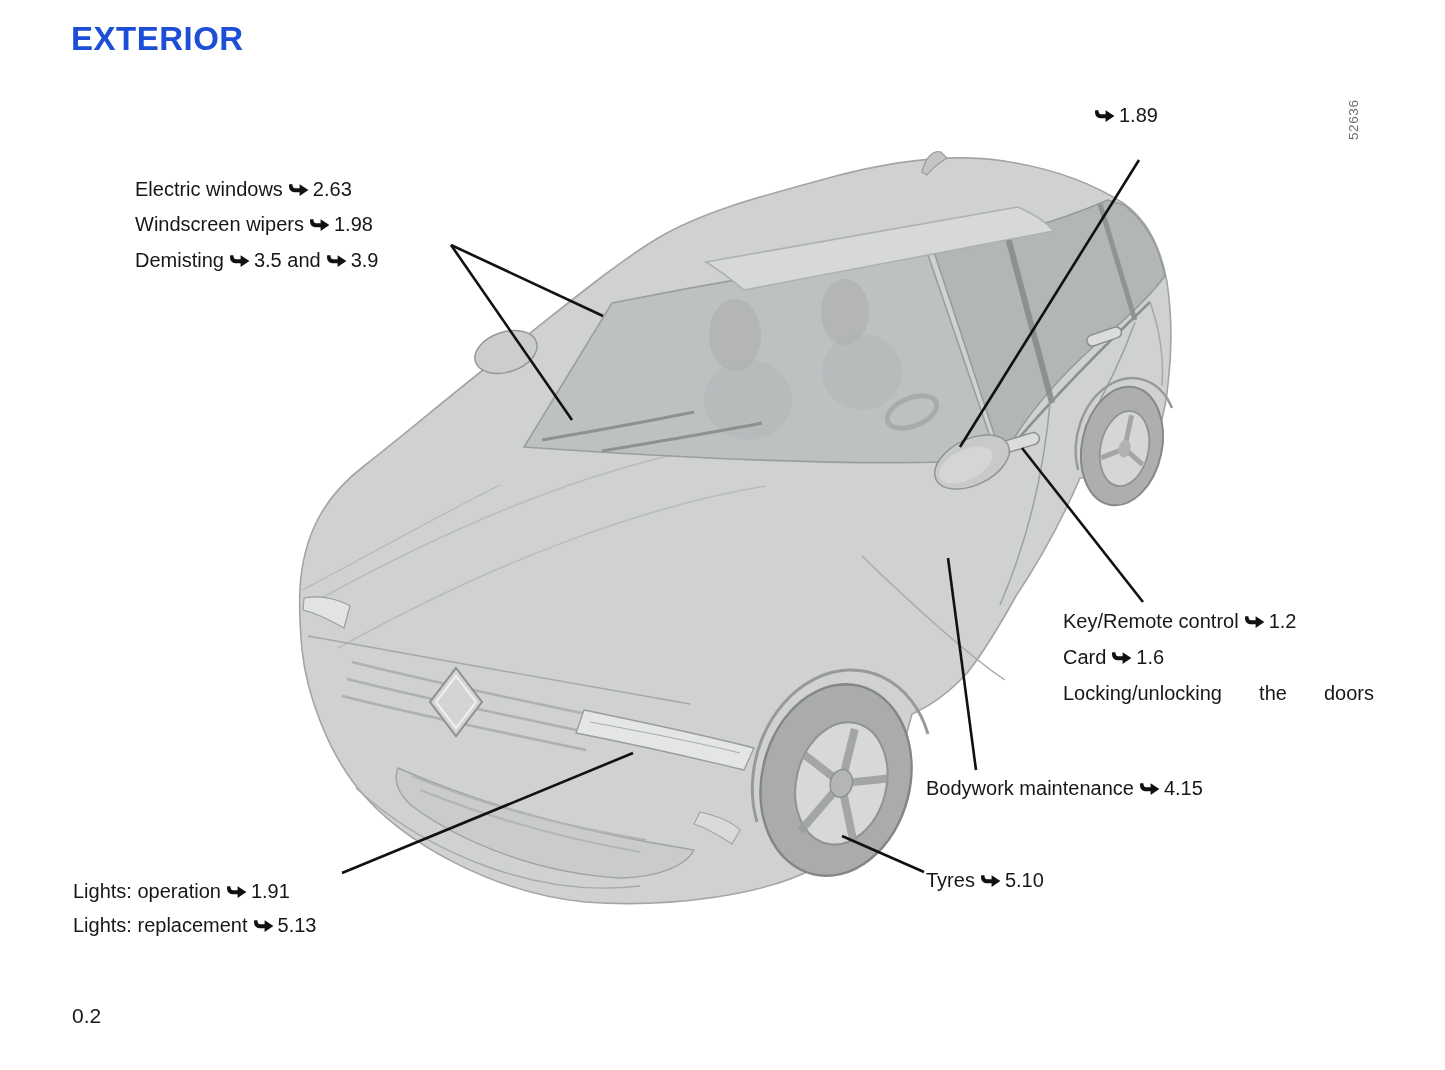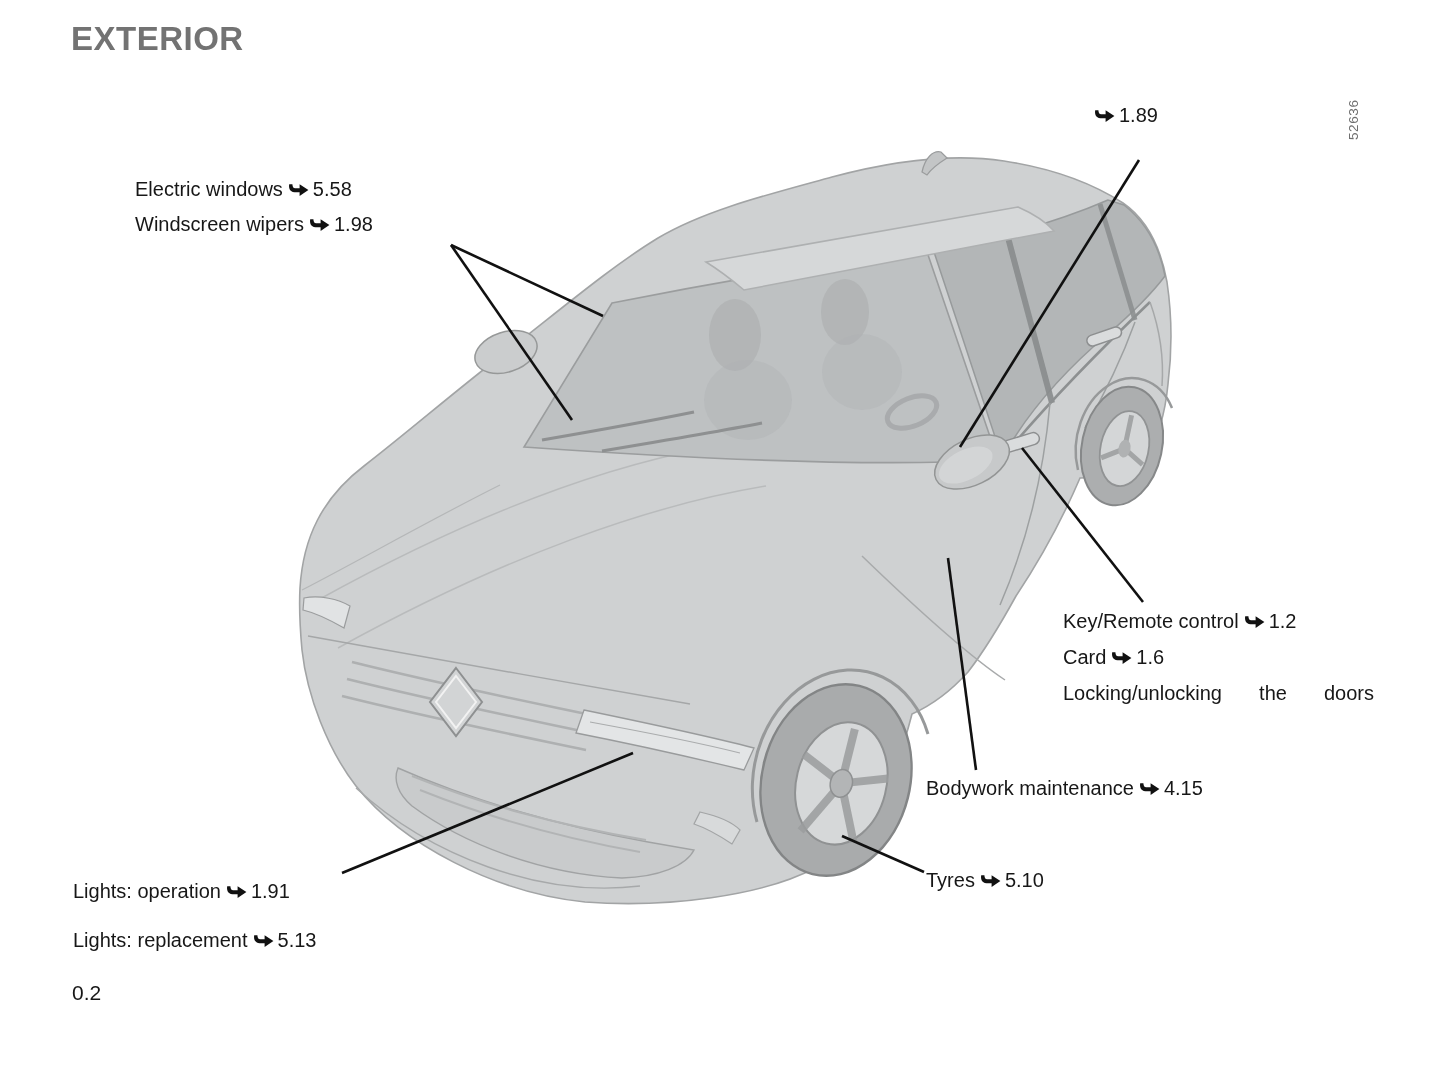--- a/index.html
+++ b/index.html
@@ -9,21 +9,21 @@
     background:#ffffff;
     font-family:"Liberation Sans", sans-serif;
     color:#1a1a1a;
     overflow:hidden;
   }
   .illustration{
     position:absolute;left:0;top:0;width:1445px;height:1070px;
   }
   .page-title{
     position:absolute;left:71px;top:20px;margin:0;
-    font-size:33px;font-weight:bold;letter-spacing:0.5px;color:#737373;
+    font-size:33px;font-weight:bold;letter-spacing:0.5px;color:#1d4ed8;
   }
   .callout{
     position:absolute;
     font-size:20px;line-height:28px;
     white-space:nowrap;color:#171717;
   }
   .callout.block{white-space:normal;}
   .justify{text-align:justify;text-align-last:justify;}
   .ref-arrow{display:inline-block;width:22px;height:14px;margin:0 4px;vertical-align:-1px;}
   .ref-arrow svg{display:block;width:22px;height:14px;}
@@ -32,21 +32,21 @@
     display:flex;align-items:center;gap:11px;
   }
   .fuel-icon{width:61px;height:48px;display:block;}
   .figure-number{
     position:absolute;left:1346px;top:140px;
     transform:rotate(-90deg);transform-origin:left top;
     font-size:13.5px;letter-spacing:0.6px;color:#6e6e6e;
     white-space:nowrap;
   }
   .page-number{
-    position:absolute;left:72px;top:981px;
+    position:absolute;left:72px;top:1004px;
     font-size:21px;color:#171717;
   }
 </style>
 </head>
 <body>
 
 <div class="page">
 
   <svg class="illustration" viewBox="0 0 1445 1070" aria-hidden="true">
     <g>
@@ -171,26 +171,34 @@
       <line x1="842" y1="836" x2="924" y2="872"></line>
       <line x1="633" y1="753" x2="342" y2="873"></line>
     </g>
   </svg>
 
   <h1 class="page-title">EXTERIOR</h1>
 
   <div class="callout" style="left:135px;top:175px;">
     <span>Electric windows</span><span class="ref-arrow"><svg viewBox="0 0 22 14" xmlns="http://www.w3.org/2000/svg">
           <path d="M2.2,1.2 C1.6,4.8 2.6,8.8 7.5,9.2 L12.6,9.2 L12.6,13 L21.4,7.1 L12.6,1.2 L12.6,5.2 L8.2,5.2 C6.2,5.2 5.6,3.6 5.4,1.2 Z" fill="#111111"></path>
-        </svg></span><span>5.58</span>
+        </svg></span><span>2.63</span>
   </div>
   <div class="callout" style="left:135px;top:210px;">
     <span>Windscreen wipers</span><span class="ref-arrow"><svg viewBox="0 0 22 14" xmlns="http://www.w3.org/2000/svg">
           <path d="M2.2,1.2 C1.6,4.8 2.6,8.8 7.5,9.2 L12.6,9.2 L12.6,13 L21.4,7.1 L12.6,1.2 L12.6,5.2 L8.2,5.2 C6.2,5.2 5.6,3.6 5.4,1.2 Z" fill="#111111"></path>
         </svg></span><span>1.98</span>
+  </div>
+  <div class="callout" style="left:135px;top:246px;">
+    <span>Demisting</span><span class="ref-arrow"><svg viewBox="0 0 22 14" xmlns="http://www.w3.org/2000/svg">
+          <path d="M2.2,1.2 C1.6,4.8 2.6,8.8 7.5,9.2 L12.6,9.2 L12.6,13 L21.4,7.1 L12.6,1.2 L12.6,5.2 L8.2,5.2 C6.2,5.2 5.6,3.6 5.4,1.2 Z" fill="#111111"></path>
+        </svg></span><span>3.5</span>
+    <span>and</span><span class="ref-arrow"><svg viewBox="0 0 22 14" xmlns="http://www.w3.org/2000/svg">
+          <path d="M2.2,1.2 C1.6,4.8 2.6,8.8 7.5,9.2 L12.6,9.2 L12.6,13 L21.4,7.1 L12.6,1.2 L12.6,5.2 L8.2,5.2 C6.2,5.2 5.6,3.6 5.4,1.2 Z" fill="#111111"></path>
+        </svg></span><span>3.9</span>
   </div>
 
   <div class="callout block" style="left:1093px;top:101px;width:231px;">
     <div><span class="ref-arrow" style="margin-left:0;"><svg viewBox="0 0 22 14" xmlns="http://www.w3.org/2000/svg">
             <path d="M2.2,1.2 C1.6,4.8 2.6,8.8 7.5,9.2 L12.6,9.2 L12.6,13 L21.4,7.1 L12.6,1.2 L12.6,5.2 L8.2,5.2 C6.2,5.2 5.6,3.6 5.4,1.2 Z" fill="#111111"></path>
           </svg></span><span>1.89</span></div>
   </div>
 
   <div class="callout" style="left:1063px;top:607px;">
     <span>Key/Remote control</span><span class="ref-arrow"><svg viewBox="0 0 22 14" xmlns="http://www.w3.org/2000/svg">
@@ -215,21 +223,21 @@
     <span>Tyres</span><span class="ref-arrow"><svg viewBox="0 0 22 14" xmlns="http://www.w3.org/2000/svg">
           <path d="M2.2,1.2 C1.6,4.8 2.6,8.8 7.5,9.2 L12.6,9.2 L12.6,13 L21.4,7.1 L12.6,1.2 L12.6,5.2 L8.2,5.2 C6.2,5.2 5.6,3.6 5.4,1.2 Z" fill="#111111"></path>
         </svg></span><span>5.10</span>
   </div>
 
   <div class="callout" style="left:73px;top:877px;">
     <span>Lights: operation</span><span class="ref-arrow"><svg viewBox="0 0 22 14" xmlns="http://www.w3.org/2000/svg">
           <path d="M2.2,1.2 C1.6,4.8 2.6,8.8 7.5,9.2 L12.6,9.2 L12.6,13 L21.4,7.1 L12.6,1.2 L12.6,5.2 L8.2,5.2 C6.2,5.2 5.6,3.6 5.4,1.2 Z" fill="#111111"></path>
         </svg></span><span>1.91</span>
   </div>
-  <div class="callout" style="left:73px;top:911px;margin-top:15px;">
+  <div class="callout" style="left:73px;top:911px;">
     <span>Lights: replacement</span><span class="ref-arrow"><svg viewBox="0 0 22 14" xmlns="http://www.w3.org/2000/svg">
           <path d="M2.2,1.2 C1.6,4.8 2.6,8.8 7.5,9.2 L12.6,9.2 L12.6,13 L21.4,7.1 L12.6,1.2 L12.6,5.2 L8.2,5.2 C6.2,5.2 5.6,3.6 5.4,1.2 Z" fill="#111111"></path>
         </svg></span><span>5.13</span>
   </div>
 
 
   <div class="figure-number">52636</div>
 
   <div class="page-number">0.2</div>
 

